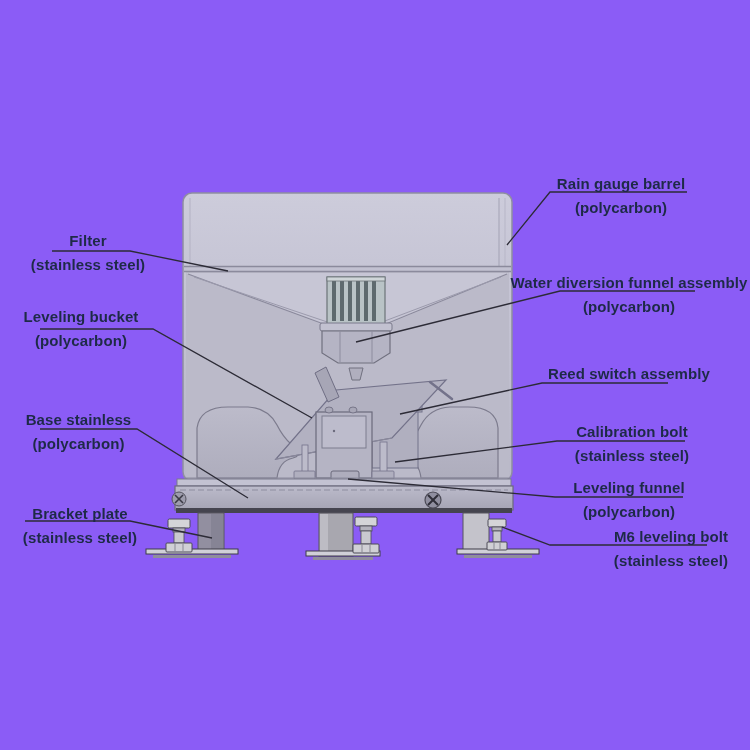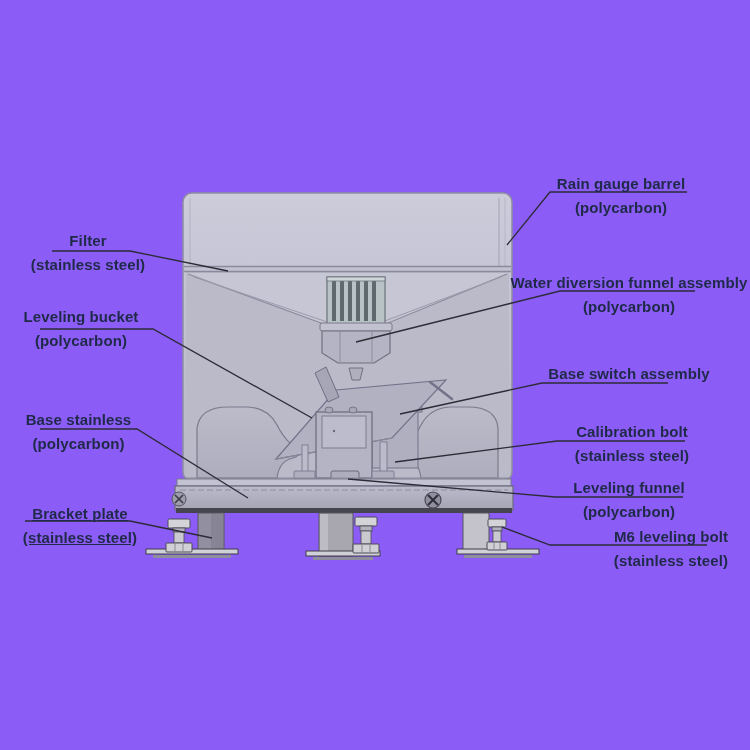--- a/index.html
+++ b/index.html
@@ -13,21 +13,21 @@
   
   .lbl-rain      {left:501px;top:172px;width:240px;}
   .lbl-water     {left:505px;top:271px;width:248px;}
   .lbl-reed      {left:509px;top:362px;width:240px;}
   .lbl-calibration{left:512px;top:420px;width:240px;}
   .lbl-leveling  {left:509px;top:476px;width:240px;}
   .lbl-m6        {left:572px;top:525px;width:198px;}
   .lbl-filter    {left:0px;top:229px;width:160px;margin-left:8px;}
   .lbl-measuring {left:0px;top:305px;width:162px;}
   .lbl-base      {left:0px;top:408px;width:157px;}
-  .lbl-bracket   {left:0px;top:502px;width:160px;text-decoration:underline;}
+  .lbl-bracket   {left:0px;top:502px;width:160px;}
 </style>
 </head>
 <body>
 
 <div id="canvas">
 
   <svg id="diagram-svg" width="750" height="750" viewBox="0 0 750 750">
     <defs>
       <linearGradient id="gBarrel" x1="0" y1="0" x2="0" y2="1">
         <stop offset="0" stop-color="#cdccdb"></stop>
@@ -204,21 +204,21 @@
     <span>Leveling bucket</span>
     <span>(polycarbon)</span>
   </div>
 
   <div class="lbl lbl-water">
     <span>Water diversion funnel assembly</span>
     <span>(polycarbon)</span>
   </div>
 
   <div class="lbl lbl-reed">
-    <span>Base switch assembly</span>
+    <span>Reed switch assembly</span>
   </div>
 
   <div class="lbl lbl-calibration">
     <span>Calibration bolt</span>
     <span>(stainless steel)</span>
   </div>
 
   <div class="lbl lbl-leveling">
     <span>Leveling funnel</span>
     <span>(polycarbon)</span>

